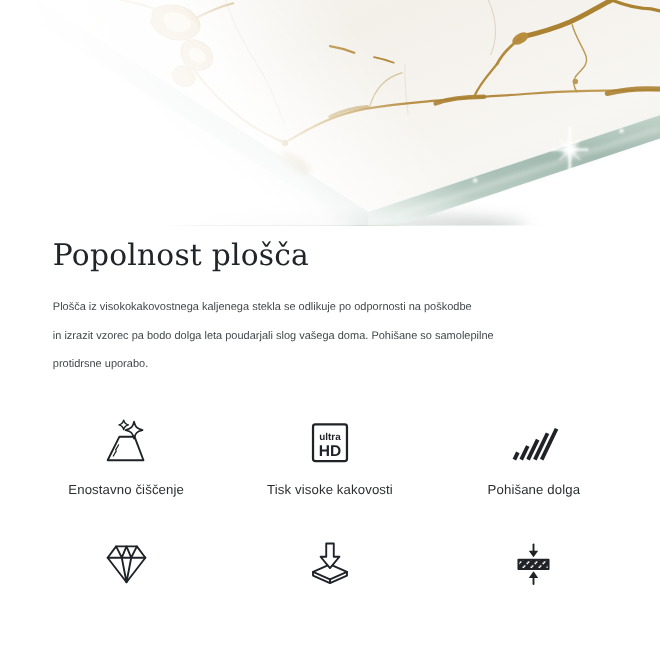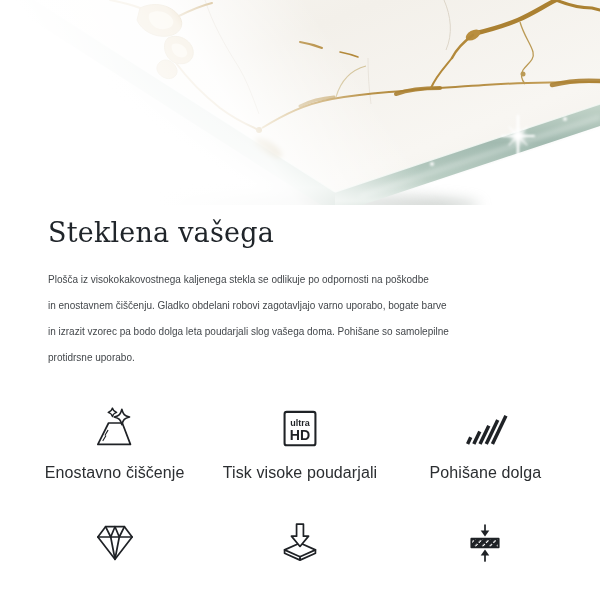--- a/index.html
+++ b/index.html
@@ -13,21 +13,21 @@
               font-family:"DejaVu Serif","Liberation Serif",serif;
               font-size:27px; line-height:35px; font-weight:400; letter-spacing:0.2px; }
 
   .intro { margin:17px 48px 12px 48px; color:#43474b; font-size:10px; }
   .intro .line { line-height:26px; white-space:nowrap; }
 
   .features { margin-top:30px; padding:0 22px; display:grid;
               grid-template-columns:repeat(3,1fr); row-gap:33px; }
   .feature { display:flex; flex-direction:column; align-items:center;text-align:right; }
   .feature .icon-wrap { height:52px; display:flex; align-items:flex-end; justify-content:center; }
-  .feature .label { margin-top:11px; font-size:16px; color:#2b2e31; letter-spacing:0.1px; }
+  .feature .label { margin-top:11px; font-size:12px; color:#2b2e31; letter-spacing:0.1px; }
 
   .icon-svg { stroke:#1f2226; fill:none; stroke-width:2; stroke-linejoin:round; stroke-linecap:round; }
   .icon-svg text { stroke:none; fill:#1f2226; font-family:"Liberation Sans",sans-serif; }
 </style>
 </head>
 <body>
 
 <div class="hero">
   <svg width="600" height="205" viewBox="0 0 600 205">
     <defs>
@@ -134,26 +134,25 @@
       </g>
       <circle cx="432" cy="164" r="2" fill="#ffffff" opacity="0.9" filter="url(#blur1)"></circle>
       <circle cx="565" cy="119" r="2" fill="#ffffff" opacity="0.9" filter="url(#blur1)"></circle>
     </g>
 
     <rect x="0" y="0" width="600" height="205" fill="url(#fadeG)"></rect>
   </svg>
 </div>
 
 <h1 class="headline">
-  <div>Steklena vašega</div>
+  <div>Popolnost plošča</div>
 </h1>
 
 <div class="intro">
   <div class="line">Plošča iz visokokakovostnega kaljenega stekla se odlikuje po odpornosti na poškodbe</div>
-  <div class="line">in enostavnem čiščenju. Gladko obdelani robovi zagotavljajo varno uporabo, bogate barve</div>
   <div class="line">in izrazit vzorec pa bodo dolga leta poudarjali slog vašega doma. Pohišane so samolepilne</div>
   <div class="line">protidrsne uporabo.</div>
 </div>
 
 <div class="features">
 
   <div class="feature">
     <div class="icon-wrap">
       <svg class="icon-svg" width="48" height="48" viewBox="0 0 56 56">
         <path d="M8,46 L46,46 L36.5,21 L20.5,21 Z"></path>
@@ -167,21 +166,21 @@
 
   <div class="feature">
     <div class="icon-wrap">
       <svg class="icon-svg" width="48" height="48" viewBox="0 0 56 56">
         <rect x="10" y="8" width="36" height="39" rx="2.5" stroke-width="2.4"></rect>
         <text x="28" y="24" text-anchor="middle" font-size="10.5" font-weight="600">ultra</text>
         <text x="28" y="41" text-anchor="middle" font-size="16.5" font-weight="800">HD</text>
       </svg>
     </div>
 
-    <div class="label">Tisk visoke poudarjali</div>
+    <div class="label">Tisk visoke kakovosti</div>
   </div>
 
   <div class="feature">
     <div class="icon-wrap">
       <svg class="icon-svg" width="48" height="48" viewBox="0 0 58 56">
         <g stroke-width="4.2" stroke-linecap="butt">
           <path d="M8,46 L11.8,38"></path>
           <path d="M15.5,46 L22.7,31"></path>
           <path d="M23,46 L33.6,24"></path>
           <path d="M30.5,46 L44.4,17"></path>

